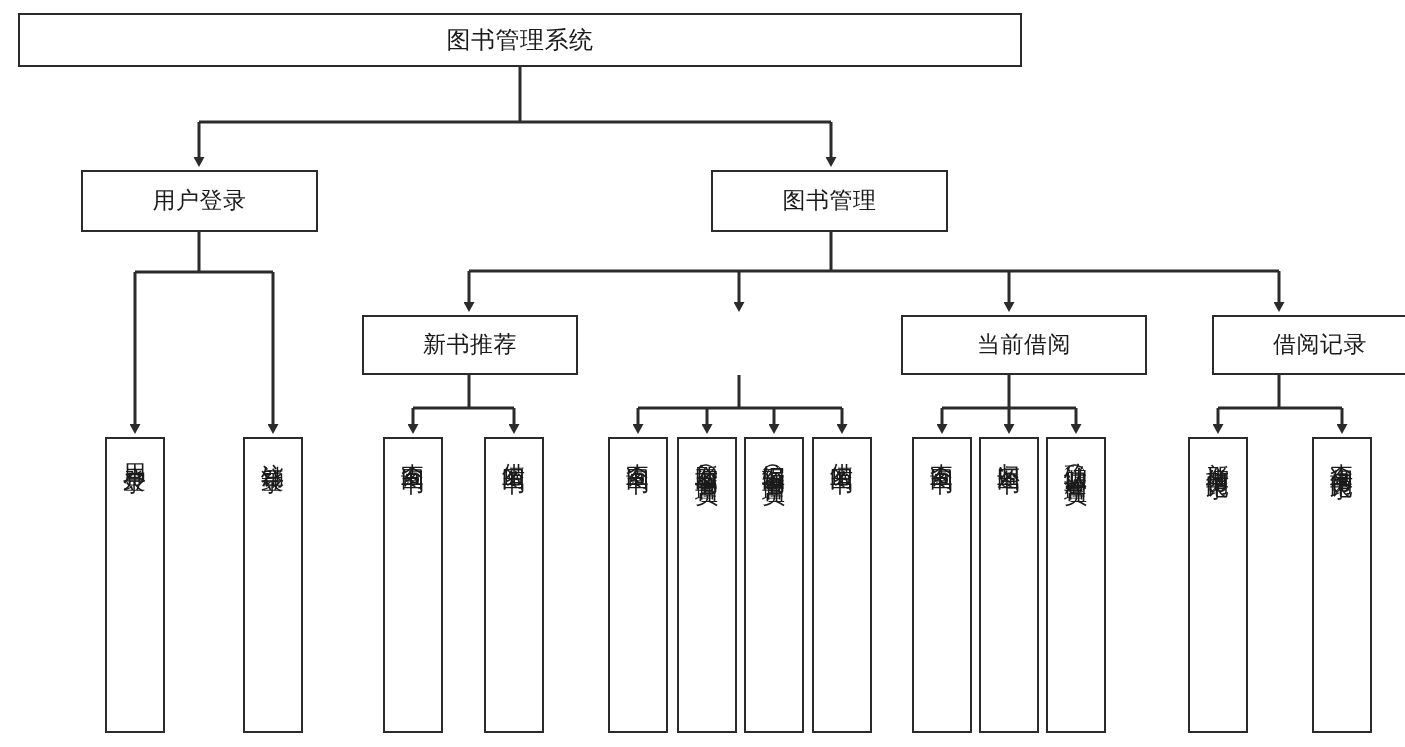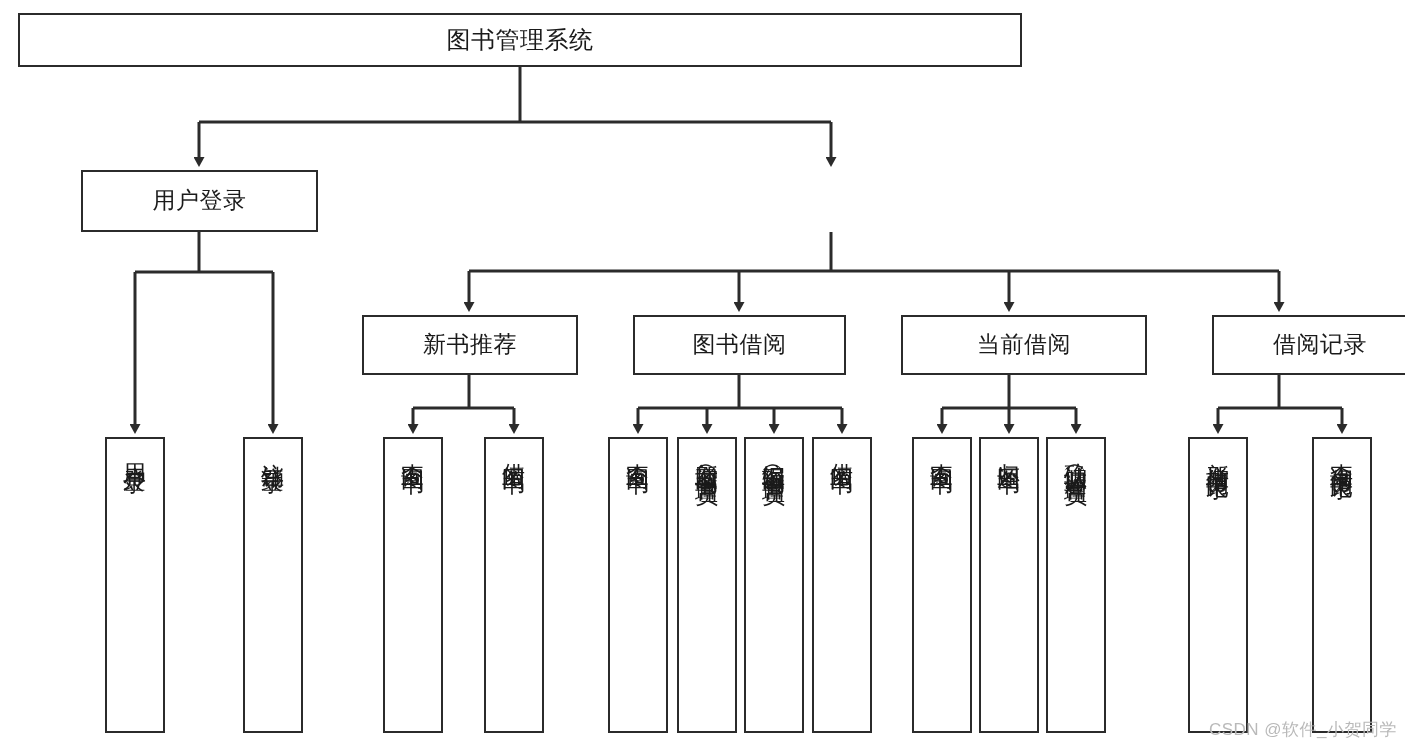--- a/index.html
+++ b/index.html
@@ -135,27 +135,27 @@
     </g>
   </svg>
 
   <div class="node horiz root" style="left:18px; top:13px; width:1004px; height:54px;">
     <span class="node-label">图书管理系统</span>
   </div>
 
   <div class="node horiz" style="left:81px; top:170px; width:237px; height:62px;">
     <span class="node-label">用户登录</span>
   </div>
+  <div class="node horiz" style="left:711px; top:170px; width:237px; height:62px;">
+    <span class="node-label">图书管理</span>
+  </div>
 
   <div class="node horiz" style="left:362px; top:315px; width:216px; height:60px;">
     <span class="node-label">新书推荐</span>
   </div>
-  <div class="node horiz" style="left:633px; top:315px; width:213px; height:60px;">
-    <span class="node-label">图书借阅</span>
-  </div>
   <div class="node horiz" style="left:901px; top:315px; width:246px; height:60px;">
     <span class="node-label">当前借阅</span>
   </div>
   <div class="node horiz" style="left:1172px; top:315px; width:216px; height:60px;margin-left:40px;">
     <span class="node-label">借阅记录</span>
   </div>
 
   <div class="node vert" style="left:105px; top:437px; width:60px; height:296px;">
     <span class="node-label">用户登录</span>
   </div>
@@ -193,15 +193,14 @@
     <span class="node-label">确认归还（管理员）</span>
   </div>
 
   <div class="node vert" style="left:1188px; top:437px; width:60px; height:296px;">
     <span class="node-label">新增借阅记录</span>
   </div>
   <div class="node vert" style="left:1312px; top:437px; width:60px; height:296px;">
     <span class="node-label">查询借阅记录</span>
   </div>
 
-  <div class="watermark">CSDN @软件_小贺同学</div>
 
 </div>
 
 </body></html>

